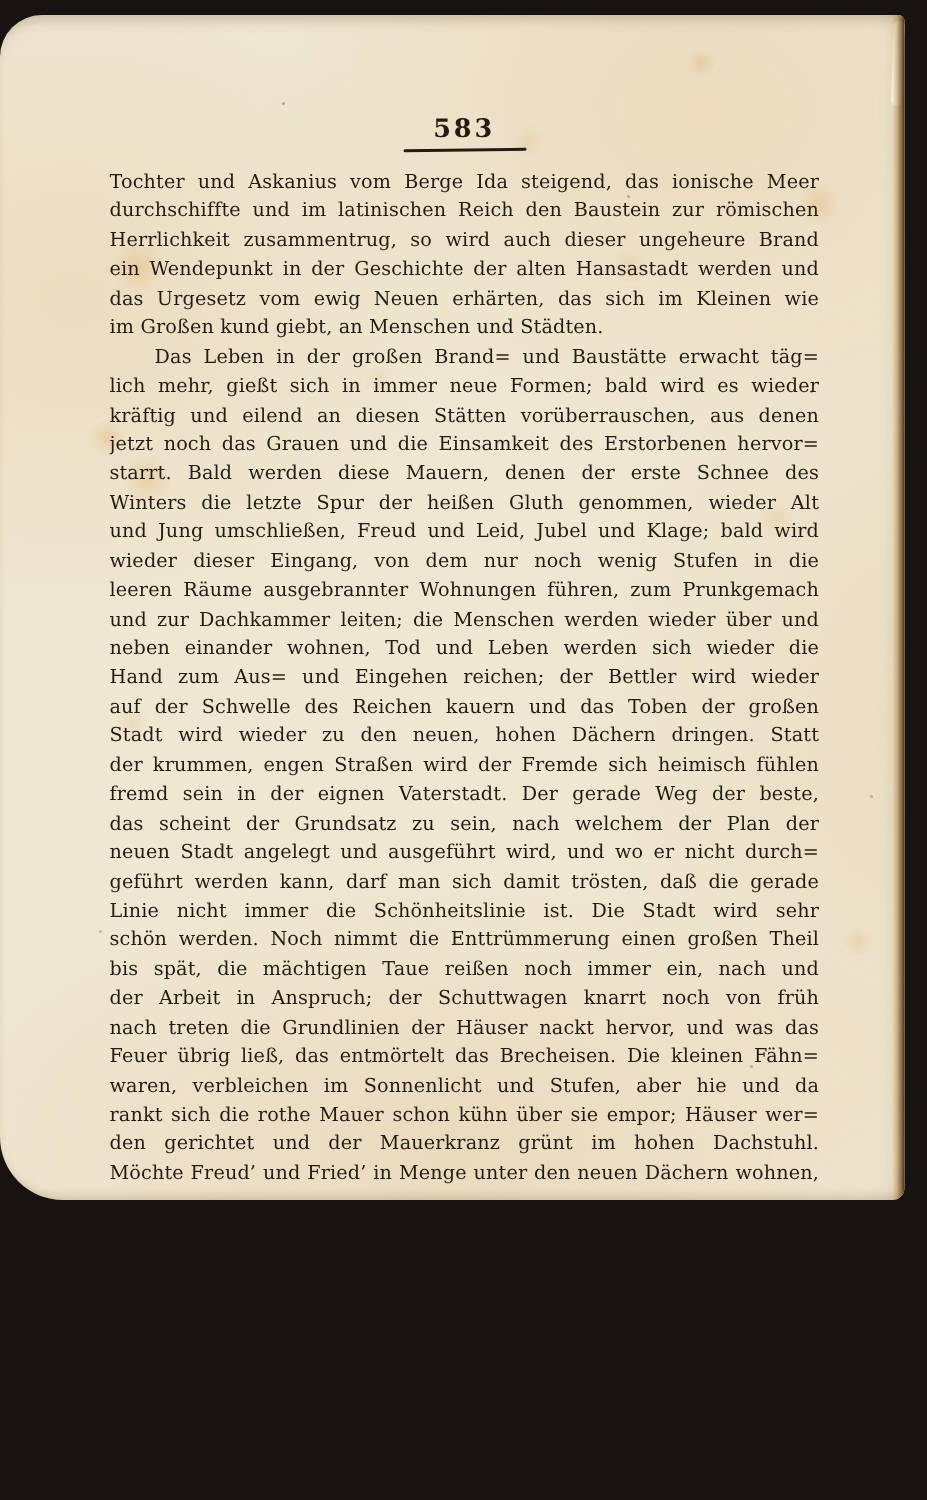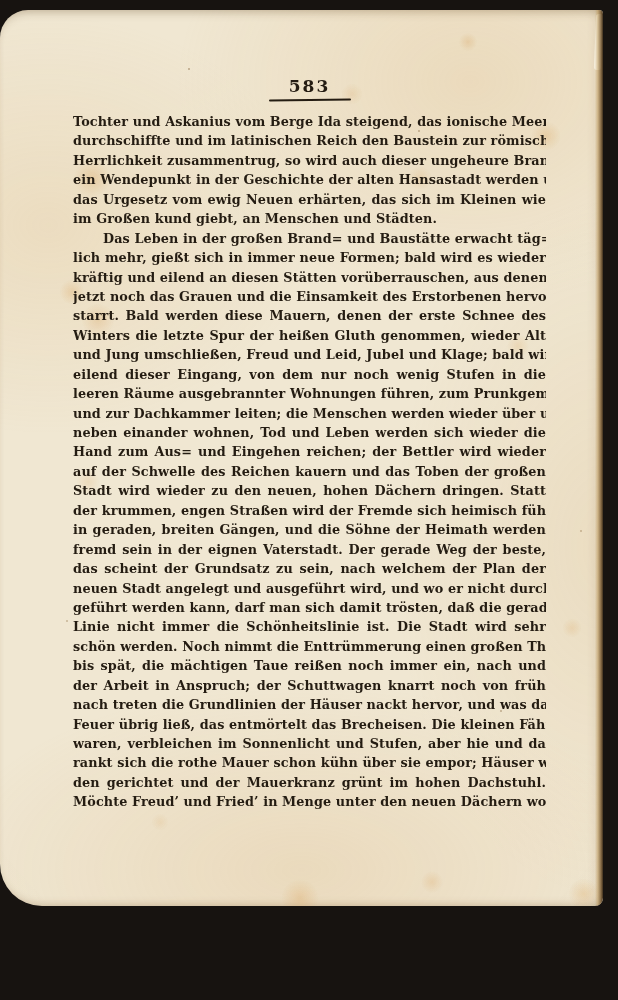--- a/index.html
+++ b/index.html
@@ -7,21 +7,21 @@
     --paper:#f0e7d2;
     --ink:#241c12;
   }
   *{margin:0;padding:0;box-sizing:border-box;}
   html,body{width:618px;height:1000px;overflow:hidden;background:var(--bg);}
   body{font-family:"DejaVu Serif","Liberation Serif",serif;position:relative;}
 
   .scan-bg{position:absolute;inset:0;background:var(--bg);}
 
   .paper{
-    position:absolute;left:0;top:10px;width:603px;height:896px;
+    position:absolute;left:0;top:10px;width:603px;height:790px;
     background:var(--paper);
     border-radius:28px 4px 8px 42px;
     box-shadow:inset 0 8px 10px -6px rgba(90,60,25,.28),
                inset 0 -6px 8px -5px rgba(90,60,25,.22),
                inset -10px 0 14px -8px rgba(100,70,30,.30);
     overflow:hidden;
   }
 
   
   .tint{
@@ -86,21 +86,21 @@
   .page-number{
     font-size:17px;font-weight:700;letter-spacing:2px;display:inline-block;
   }
   .page-number-rule{
     width:82px;height:2px;background:var(--ink);margin:3px auto 0;
     transform:skewY(-0.6deg);border-radius:1px;
   }
 
   .text-block{
     position:absolute;left:73px;top:102px;width:473px;color:var(--ink);
-    font-size:12.8px;font-weight:700;line-height:19.45px;
+    font-size:12.8px;font-weight:400;line-height:19.45px;
     letter-spacing:.1px;
   }
   .line{
     text-align:justify;text-align-last:justify;height:19.45px;overflow:hidden;
     white-space:nowrap;
   }
   .line.lastline{text-align-last:left;}
   .line.indent{text-indent:30px;}
 </style>
 </head>
@@ -124,29 +124,28 @@
         <div class="line">ein Wendepunkt in der Geschichte der alten Hansastadt werden und</div>
         <div class="line">das Urgesetz vom ewig Neuen erhärten, das sich im Kleinen wie</div>
         <div class="line lastline">im Großen kund giebt, an Menschen und Städten.</div>
         <div class="line indent">Das Leben in der großen Brand= und Baustätte erwacht täg=</div>
         <div class="line">lich mehr, gießt sich in immer neue Formen; bald wird es wieder</div>
         <div class="line">kräftig und eilend an diesen Stätten vorüberrauschen, aus denen</div>
         <div class="line">jetzt noch das Grauen und die Einsamkeit des Erstorbenen hervor=</div>
         <div class="line">starrt.  Bald werden diese Mauern, denen der erste Schnee des</div>
         <div class="line">Winters die letzte Spur der heißen Gluth genommen, wieder Alt</div>
         <div class="line">und Jung umschließen, Freud und Leid, Jubel und Klage; bald wird</div>
-        <div class="line">eilend dieser Eingang, von dem nur noch wenig Stufen in die</div>
+        <div class="line">wieder dieser Eingang, von dem nur noch wenig Stufen in die</div>
         <div class="line">leeren Räume ausgebrannter Wohnungen führen, zum Prunkgemach</div>
         <div class="line">und zur Dachkammer leiten; die Menschen werden wieder über und</div>
         <div class="line">neben einander wohnen, Tod und Leben werden sich wieder die</div>
         <div class="line">Hand zum Aus= und Eingehen reichen; der Bettler wird wieder</div>
         <div class="line">auf der Schwelle des Reichen kauern und das Toben der großen</div>
         <div class="line">Stadt wird wieder zu den neuen, hohen Dächern dringen.  Statt</div>
         <div class="line">der krummen, engen Straßen wird der Fremde sich heimisch fühlen</div>
-        <div class="line">in geraden, breiten Gängen, und die Söhne der Heimath werden</div>
         <div class="line">fremd sein in der eignen Vaterstadt.  Der gerade Weg der beste,</div>
         <div class="line">das scheint der Grundsatz zu sein, nach welchem der Plan der</div>
         <div class="line">neuen Stadt angelegt und ausgeführt wird, und wo er nicht durch=</div>
         <div class="line">geführt werden kann, darf man sich damit trösten, daß die gerade</div>
         <div class="line">Linie nicht immer die Schönheitslinie ist.  Die Stadt wird sehr</div>
         <div class="line">schön werden.  Noch nimmt die Enttrümmerung einen großen Theil</div>
         <div class="line">bis spät, die mächtigen Taue reißen noch immer ein, nach und</div>
         <div class="line">der Arbeit in Anspruch; der Schuttwagen knarrt noch von früh</div>
         <div class="line">nach treten die Grundlinien der Häuser nackt hervor, und was das</div>
         <div class="line">Feuer übrig ließ, das entmörtelt das Brecheisen.  Die kleinen Fähn=</div>

